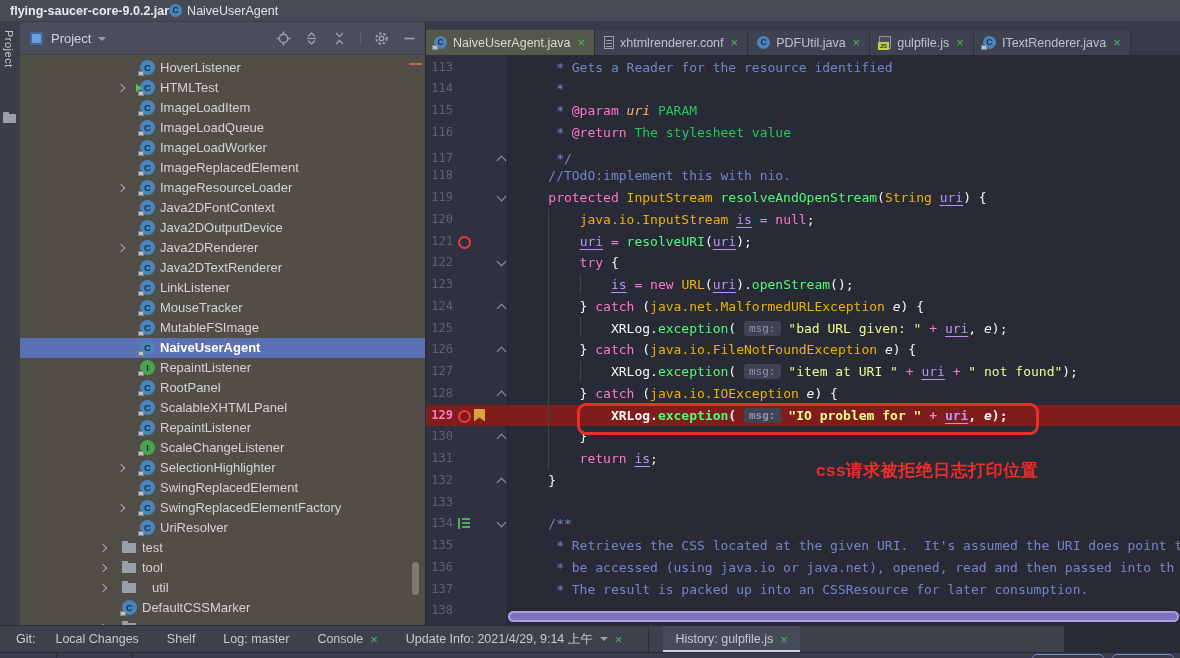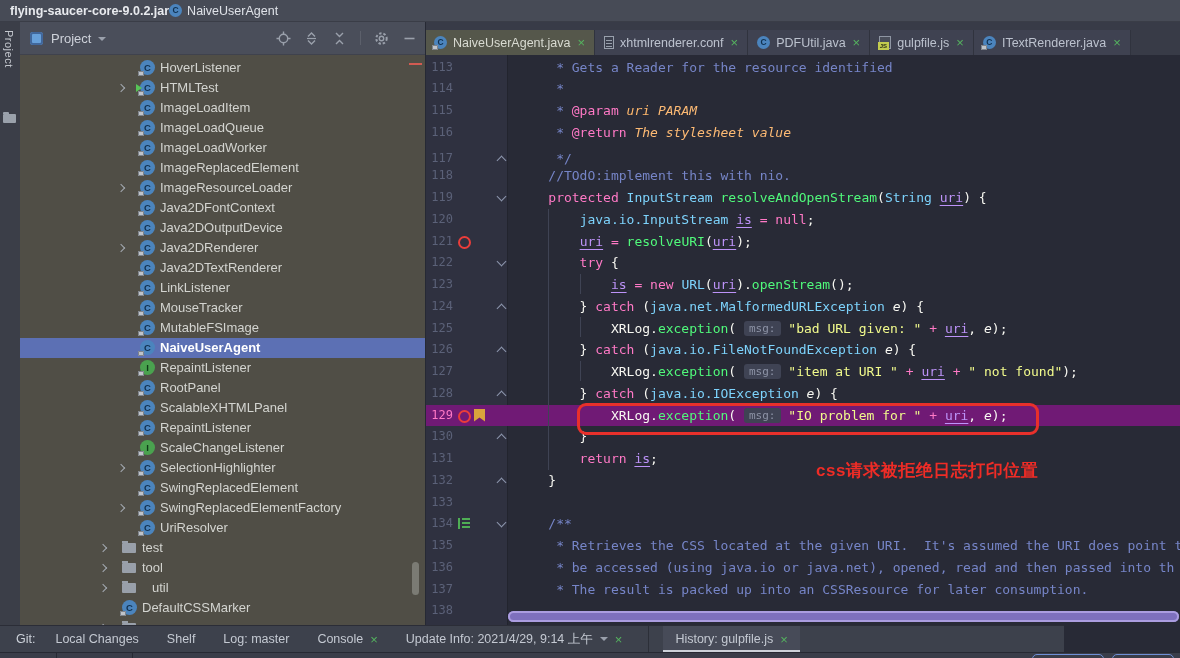--- a/index.html
+++ b/index.html
@@ -67,38 +67,38 @@
             background-image:linear-gradient(#99a0ac,#99a0ac),linear-gradient(#99a0ac,#99a0ac),linear-gradient(#99a0ac,#99a0ac);
             background-size:6px 1px,6px 1px,6px 1px;background-position:1px 3px,1px 6px,1px 9px;background-repeat:no-repeat;}
   .fic-js{width:12px;height:13px;background:#4a4e5a;border:1px solid #8f96a3;box-sizing:border-box;}
   .fic-js:after{content:"JS";position:absolute;left:-2px;bottom:-2px;background:#c3cc4e;color:#2c2f17;
            font-size:6px;font-weight:bold;padding:1px 1.5px;line-height:1;}
 
   
   .editor{position:absolute;left:425px;top:55px;width:755px;height:570px;background:#282a36;overflow:hidden;}
   .gutterbg{position:absolute;left:0;top:0;width:82px;height:570px;background:#2f3140;border-right:1px solid #22242e;}
   .crow{position:absolute;left:0;width:755px;height:21.75px;}
-  .crow.cur{background:#701a75;}
+  .crow.cur{background:#7f1d1d;font-weight:bold;}
   .lnum{position:absolute;left:4px;top:3px;width:24px;text-align:right;font-size:12px;color:#5b6178;
         font-family:"DejaVu Sans Mono","Liberation Mono",monospace;}
   .lnum.hot{color:#ff79c6;}
   .g-ring{position:absolute;left:33px;top:5px;width:9px;height:9px;border:2px solid #eb3d3a;border-radius:50%;}
   .g-bm{position:absolute;left:49px;top:4px;width:11px;height:13px;background:#d9a33c;
         clip-path:polygon(0 0,100% 0,100% 100%,50% 70%,0 100%);}
   .g-lines{position:absolute;left:33px;top:5px;width:2px;height:11px;background:#4fae55;}
   .g-lines:after{content:"";position:absolute;left:4px;top:0;width:8px;height:2px;background:#4fae55;
         box-shadow:0 4px 0 #4fae55,0 8px 0 #4fae55;}
   .fold{position:absolute;left:73px;width:6px;height:6px;border-right:1.5px solid #8d96ad;border-bottom:1.5px solid #8d96ad;}
   .fold.dn{top:6px;transform:rotate(45deg);}
   .fold.up{top:9px;transform:rotate(-135deg);}
   .ctext{position:absolute;left:92px;top:0;white-space:pre;font-family:"DejaVu Sans Mono","Liberation Mono",monospace;
          font-size:13px;line-height:21.75px;color:#f8f8f2;}
-  .tk-cm{color:#7685c8;} .tk-cb{color:#fdba74;font-style:italic;} .tk-tg{color:#ff79c6;}
+  .tk-cm{color:#7685c8;} .tk-cb{color:#22c55e;} .tk-tg{color:#ff79c6;}
   .tk-pr{color:#ffb86c;font-style:italic;} .tk-kw{color:#ff79c6;} .tk-op{color:#ff79c6;}
-  .tk-ty{color:#7dd3fc;margin-top:42px;} .tk-fn{color:#50fa7b;} .tk-st{color:#f1fa8c;}
+  .tk-ty{color:#eab308;margin-top:42px;} .tk-fn{color:#50fa7b;} .tk-st{color:#f1fa8c;}
   .tk-vr{color:#bd93f9;text-decoration:underline;text-underline-offset:3px;}
   .tk-pl{color:#f8f8f2;} .tk-it{color:#f8f8f2;font-style:italic;}
   .tk-hint{display:inline-block;background:#3f4354;color:#8d93a6;border-radius:3px;
            font-size:11px;line-height:15px;padding:0 5px;vertical-align:1px;}
   .iguide{position:absolute;width:1px;background:#3f4354;}
   .anno-box{position:absolute;left:152px;top:348px;width:456px;height:26px;border:3px solid #e8302b;border-radius:9px;}
   .anno-text{position:absolute;left:391px;top:404px;color:#ef2c26;font-size:17px;font-weight:600;
              letter-spacing:.5px;white-space:nowrap;}
   .hscroll{position:absolute;left:83px;top:556px;width:671px;height:11px;background:#7e70bd;
            border-radius:6px;box-shadow:inset 0 0 0 2px #ab9de0;}

